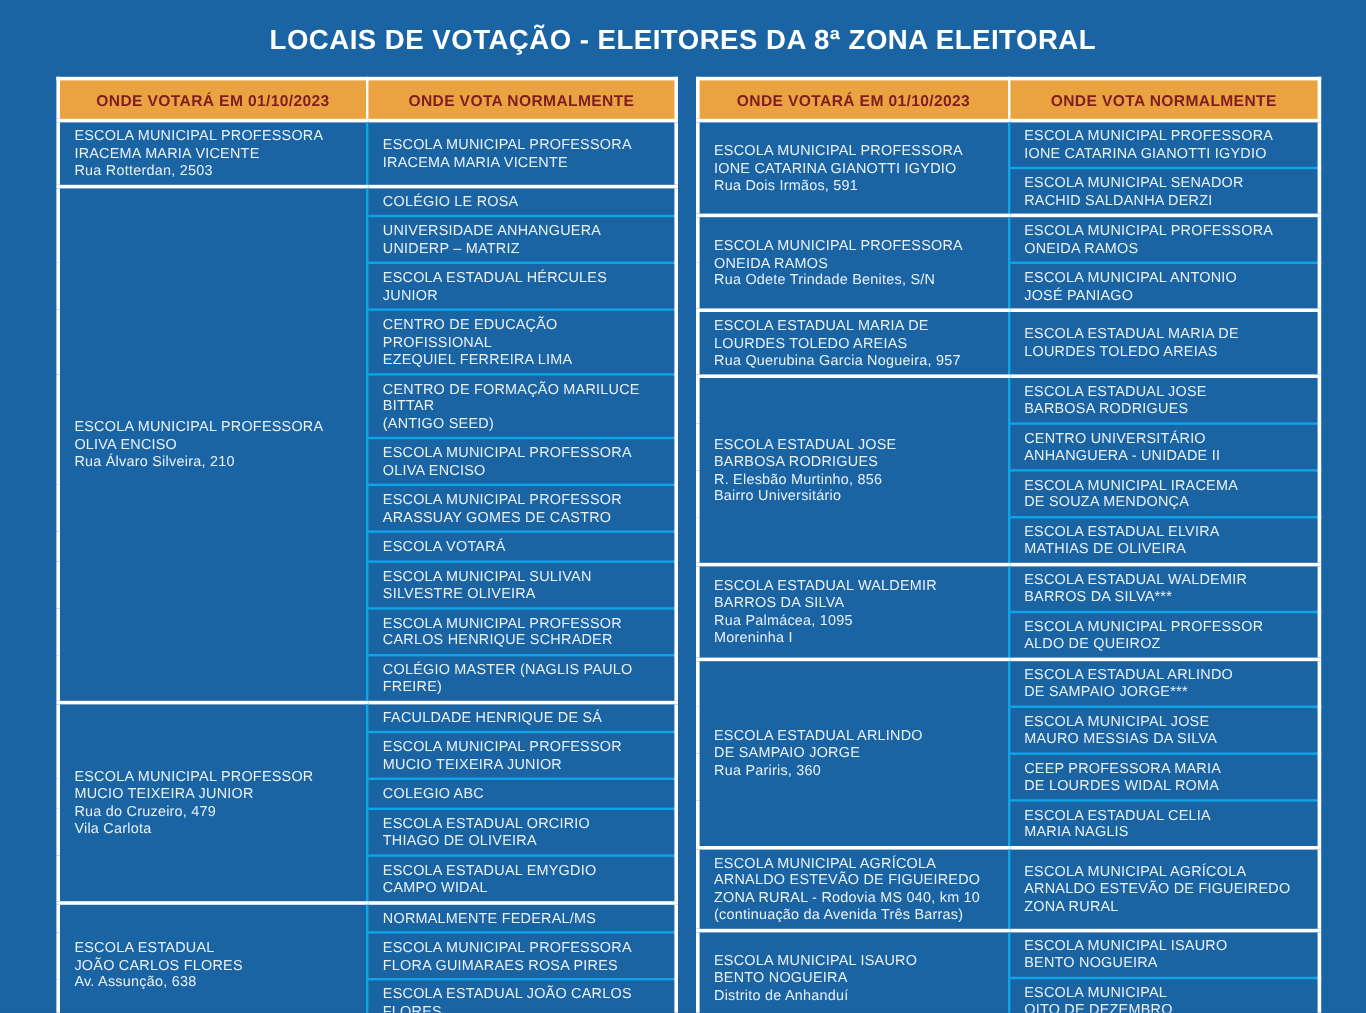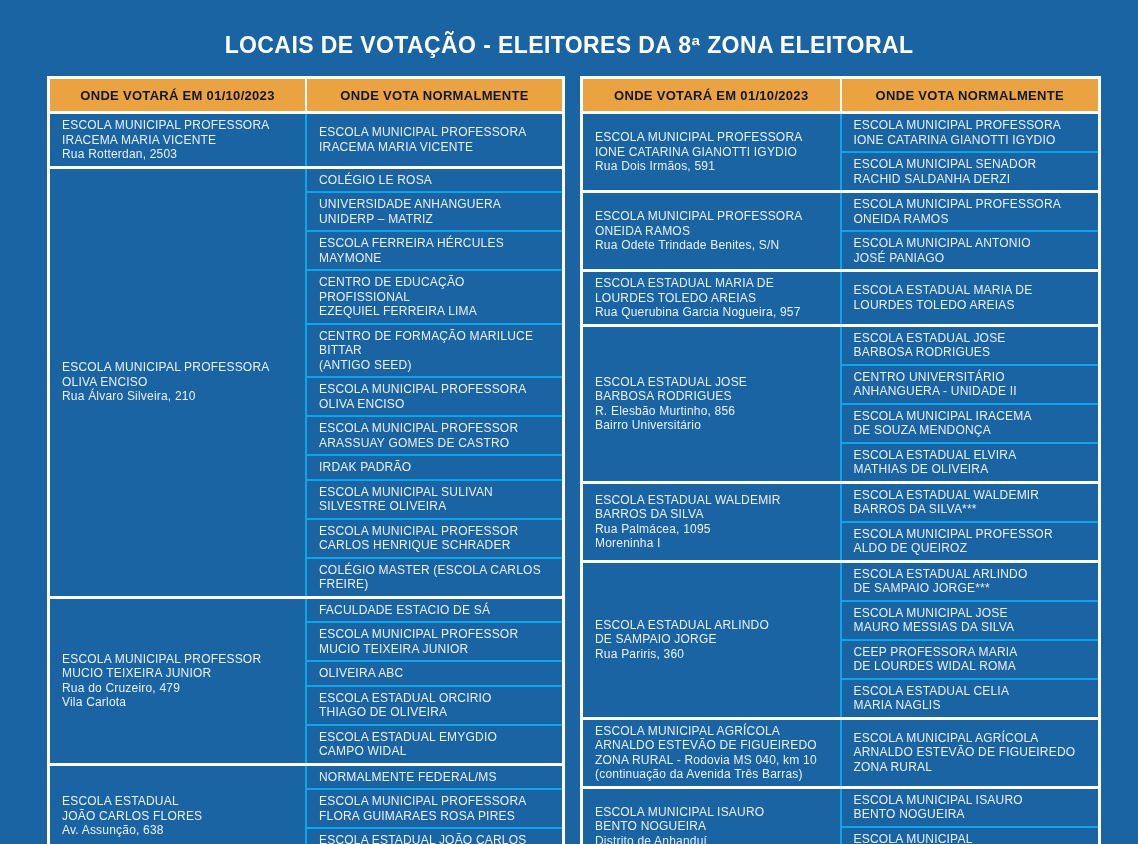--- a/index.html
+++ b/index.html
@@ -7,21 +7,21 @@
     padding: 0;
   }
   body {
     width: 1138px;
     height: 844px;
     background: #1B64A3;
     overflow: hidden;
     font-family: "Liberation Sans", sans-serif;
   }
   .title {
-    margin: 16px;
+    margin: 4px;
     padding-top: 16px;
     text-align: center;
     color: #FFFFFF;
     font-size: 23px;
     font-weight: bold;
     letter-spacing: 0.4px;
   }
   .tables-wrap {
     display: flex;
     gap: 15px;
@@ -31,21 +31,21 @@
     border-collapse: collapse;
     table-layout: fixed;
     height: 770px;
     border: 3px solid #FFFFFF;
   }
   table.t0 { width: 518px; }
   table.t1 { width: 521px; }
   .grid-table th {
     width: 50%;
     background: #EBA342;
-    color: #0f172a;
+    color: #7f1d1d;
     font-size: 13px;
     font-weight: bold;
     letter-spacing: 0.3px;
     height: 28px;
     padding: 2px 4px;
     border: 2px solid #FFFFFF;
     text-align: center;
   }
   .grid-table td {
     border: 2px solid #0ea5e9;
@@ -81,55 +81,55 @@
           <td>ESCOLA MUNICIPAL PROFESSORA<br>IRACEMA MARIA VICENTE</td>
         </tr>
         <tr class="group-start">
           <td rowspan="11">ESCOLA MUNICIPAL PROFESSORA<br>OLIVA ENCISO<br>Rua Álvaro Silveira, 210</td>
           <td>COLÉGIO LE ROSA</td>
         </tr>
         <tr>
           <td>UNIVERSIDADE ANHANGUERA<br>UNIDERP – MATRIZ</td>
         </tr>
         <tr>
-          <td>ESCOLA FERREIRA HÉRCULES MAYMONE</td>
+          <td>ESCOLA ESTADUAL HÉRCULES JUNIOR</td>
         </tr>
         <tr>
           <td>CENTRO DE EDUCAÇÃO PROFISSIONAL<br>EZEQUIEL FERREIRA LIMA</td>
         </tr>
         <tr>
           <td>CENTRO DE FORMAÇÃO MARILUCE BITTAR<br>(ANTIGO SEED)</td>
         </tr>
         <tr>
           <td>ESCOLA MUNICIPAL PROFESSORA<br>OLIVA ENCISO</td>
         </tr>
         <tr>
           <td>ESCOLA MUNICIPAL PROFESSOR<br>ARASSUAY GOMES DE CASTRO</td>
         </tr>
         <tr>
-          <td>IRDAK PADRÃO</td>
+          <td>ESCOLA VOTARÁ</td>
         </tr>
         <tr>
           <td>ESCOLA MUNICIPAL SULIVAN<br>SILVESTRE OLIVEIRA</td>
         </tr>
         <tr>
           <td>ESCOLA MUNICIPAL PROFESSOR<br>CARLOS HENRIQUE SCHRADER</td>
         </tr>
         <tr>
-          <td>COLÉGIO MASTER (ESCOLA CARLOS FREIRE)</td>
+          <td>COLÉGIO MASTER (NAGLIS PAULO FREIRE)</td>
         </tr>
         <tr class="group-start">
           <td rowspan="5">ESCOLA MUNICIPAL PROFESSOR<br>MUCIO TEIXEIRA JUNIOR<br>Rua do Cruzeiro, 479<br>Vila Carlota</td>
-          <td>FACULDADE ESTACIO DE SÁ</td>
+          <td>FACULDADE HENRIQUE DE SÁ</td>
         </tr>
         <tr>
           <td>ESCOLA MUNICIPAL PROFESSOR<br>MUCIO TEIXEIRA JUNIOR</td>
         </tr>
         <tr>
-          <td>OLIVEIRA ABC</td>
+          <td>COLEGIO ABC</td>
         </tr>
         <tr>
           <td>ESCOLA ESTADUAL ORCIRIO<br>THIAGO DE OLIVEIRA</td>
         </tr>
         <tr>
           <td>ESCOLA ESTADUAL EMYGDIO<br>CAMPO WIDAL</td>
         </tr>
         <tr class="group-start">
           <td rowspan="3">ESCOLA ESTADUAL<br>JOÃO CARLOS FLORES<br>Av. Assunção, 638</td>
           <td>NORMALMENTE FEDERAL/MS</td>

